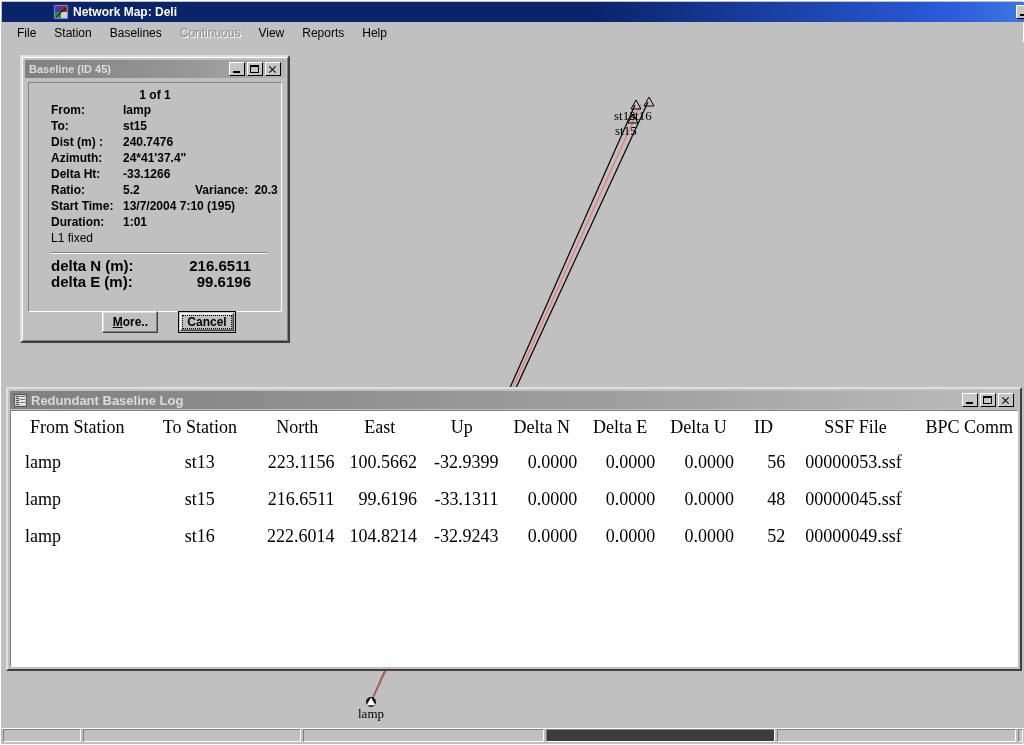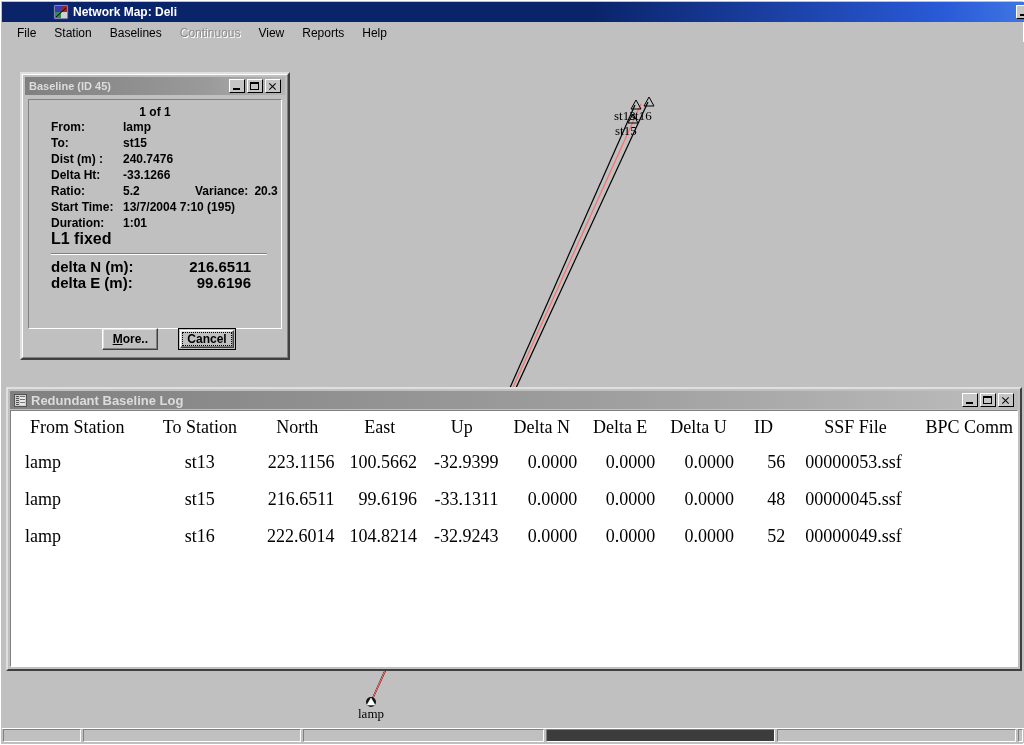--- a/index.html
+++ b/index.html
@@ -52,21 +52,21 @@
   
   .statusbar{position:absolute;left:1px;bottom:1px;width:1022px;height:15px;
     background:#c0c0c0;border-top:1px solid #fff;box-sizing:border-box;display:flex;}
   .sb-panel{height:13px;border-left:1px solid #808080;border-top:1px solid #808080;
     border-right:1px solid #fff;border-bottom:1px solid #fff;box-sizing:border-box;
     margin:0 1px;font-size:10px;padding-left:3px;overflow:hidden;white-space:nowrap;}
   .sb-dark{background:#3c3c3c;}
 
   
   .dlg{
-    position:absolute;left:19px;top:71px;width:270px;height:288px;
+    position:absolute;left:19px;top:54px;width:270px;height:288px;
     background:#c0c0c0;
     border-top:2px solid #dfdfdf;border-left:2px solid #dfdfdf;
     border-right:2px solid #404040;border-bottom:2px solid #404040;
     box-sizing:border-box;
   }
   .dlg-inner-border{position:absolute;left:0;top:0;right:0;bottom:0;
     border-top:1px solid #fff;border-left:1px solid #fff;
     border-right:1px solid #808080;border-bottom:1px solid #808080;
     pointer-events:none;}
   .dlg-title{
@@ -77,21 +77,21 @@
   .dlg-title .dt-text{color:#dcdcdc;font-weight:bold;font-size:11px;padding-left:4px;flex:1 1 auto;}
   .dlg-body{position:absolute;left:6px;top:25px;width:254px;height:230px;
     border-top:1px solid #808080;border-left:1px solid #808080;
     border-right:1px solid #fff;border-bottom:1px solid #fff;
     box-sizing:border-box;background:#c0c0c0;}
   .dlg-head{text-align:center;font-weight:bold;font-size:12px;margin-top:5px;}
   .frow{display:flex;font-weight:bold;font-size:12px;line-height:16px;padding-left:22px;}
   .flabel{width:72px;flex:0 0 auto;}
   .fval{flex:1 1 auto;}
   .fval2{width:76px;text-align:right;padding-right:12px;}
-  .fnote{font-weight:bold;font-size:16px;line-height:16px;padding-left:22px;}
+  .fnote{font-weight:normal;font-size:12px;line-height:16px;padding-left:22px;}
   .hr{height:1px;background:#808080;margin:6px 14px 4px 22px;border-bottom:1px solid #fff;}
   .drow{display:flex;font-weight:bold;font-size:15px;line-height:16px;padding-left:22px;}
   .dlabel{width:100px;flex:0 0 auto;}
   .dval{width:100px;text-align:right;}
   .dlg-btnrow{position:absolute;left:0;bottom:8px;width:100%;display:flex;justify-content:center;gap:20px;padding-left:28px;box-sizing:border-box;}
   .btn{
     min-width:56px;height:22px;background:#c0c0c0;font-size:12px;font-weight:bold;
     border-top:1px solid #fff;border-left:1px solid #fff;
     border-right:1px solid #404040;border-bottom:1px solid #404040;
     box-shadow:inset -1px -1px 0 #808080, inset 1px 1px 0 #dfdfdf;
@@ -336,20 +336,24 @@
         </div>
         <div class="frow">
           <span class="flabel">To:</span>
           <span class="fval">st15</span>
         </div>
         <div class="frow">
           <span class="flabel">Dist (m) :</span>
           <span class="fval">240.7476</span>
         </div>
         <div class="frow">
+          <span class="flabel">Azimuth:</span>
+          <span class="fval">24*41'37.4"</span>
+        </div>
+        <div class="frow">
           <span class="flabel">Delta Ht:</span>
           <span class="fval">-33.1266</span>
         </div>
         <div class="frow">
           <span class="flabel">Ratio:</span>
           <span class="fval2" style="text-align:left;width:60px">5.2</span>
           <span>Variance:</span>
           <span style="padding-left:6px">20.3</span>
         </div>
         <div class="frow">

